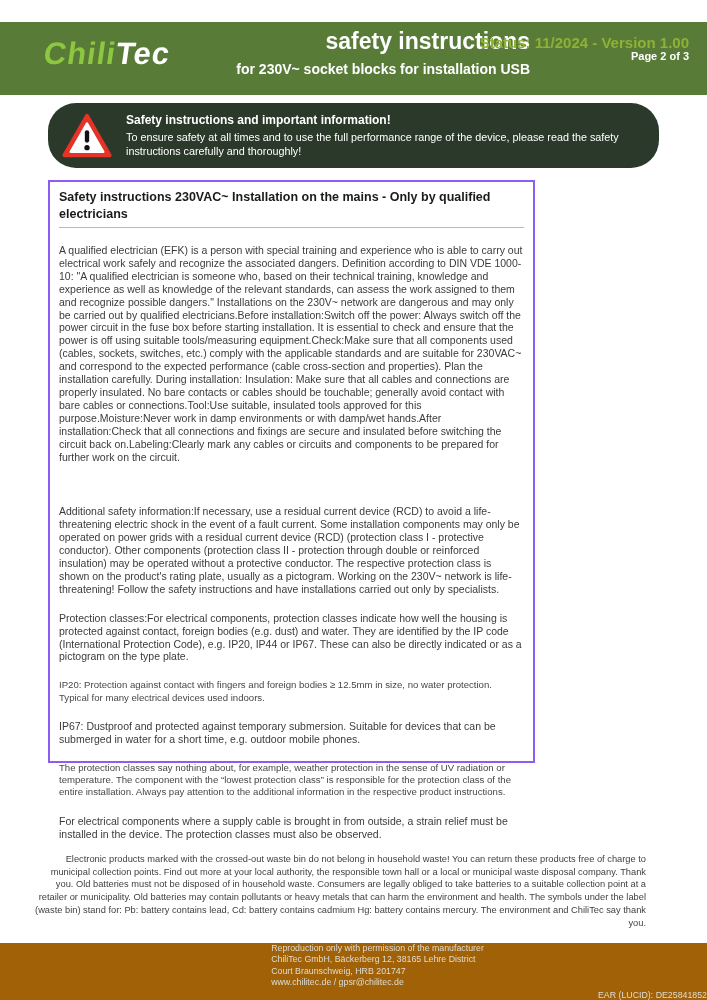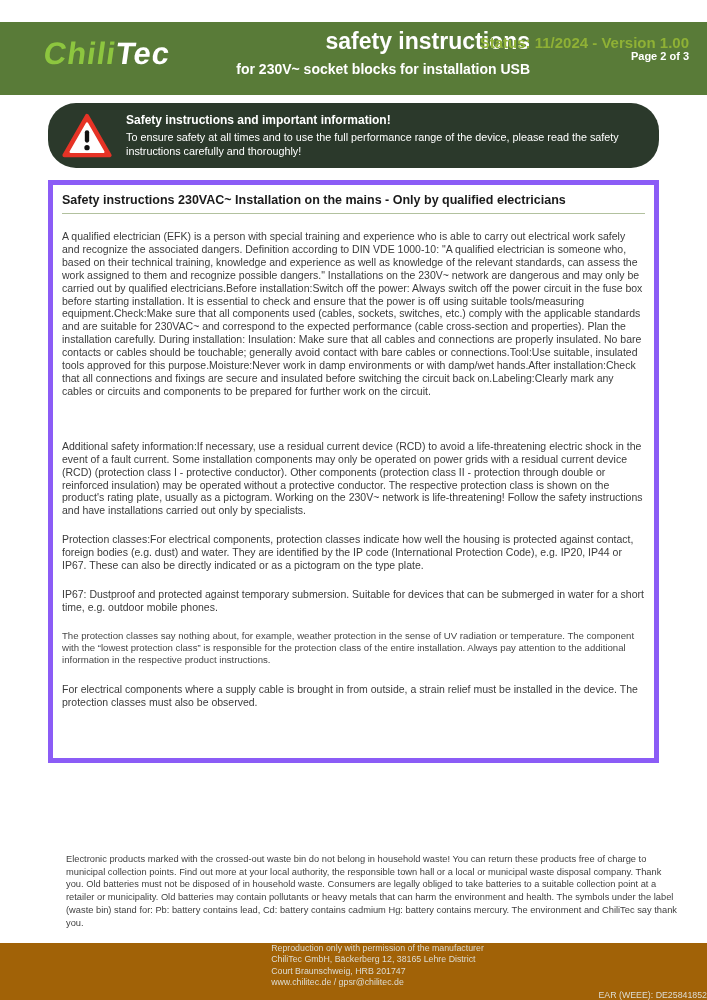--- a/index.html
+++ b/index.html
@@ -21,34 +21,34 @@
 
   
   .warning{position:absolute;left:48px;top:103px;width:611px;height:65px;background:#2b392b;
            display:flex;align-items:center;box-sizing:border-box;padding:0 14px;border-radius:28px;}
   .warn-icon{flex:0 0 auto;width:50px;height:46px;margin-right:14px;}
   .warn-text{color:#ffffff;}
   .warn-title{font-size:12px;font-weight:bold;line-height:15px;margin-bottom:2px;}
   .warn-body{font-size:10.8px;line-height:14px;max-width:520px;}
 
   
-  .content{position:absolute;left:48px;top:180px;width:611px;height:583px;background:#ffffff;
-           border:5px solid #8b5cf6;box-sizing:border-box;padding:7px 9px;color:#3b3b3b;}
+  .content{position:absolute;left:48px;top:180px;width:487px;height:583px;background:#ffffff;
+           border:2px solid #8b5cf6;box-sizing:border-box;padding:7px 9px;color:#3b3b3b;}
   .content h2{margin:0 0 4px 0;font-size:12.5px;line-height:17px;color:#1a1a1a;font-weight:bold;}
   .rule{border-top:1px solid #b2c19e;margin:0 0 7px 0;}
   .content p{margin:16px 0 3px 0;}
   .b{font-size:10.5px;line-height:12.9px;}
   .s{font-size:9.6px;line-height:12.3px;color:#474747;}
   .mb-large{margin-bottom:42px !important;}
   .mb-med{margin-bottom:13px !important;}
   .strain{margin-top:5px !important;font-size:11px;}
 
   
-  .disposal{position:absolute;left:66px;top:853px;width:611px;margin:0;
-            font-size:9.3px;line-height:12.7px;color:#3f3f3f;}
+  .disposal{position:absolute;left:35px;top:853px;width:611px;margin:0;
+            font-size:9.3px;line-height:12.7px;color:#3f3f3f;text-align:right;}
 
   
   .footer{position:absolute;left:0;top:943px;width:707px;height:57px;background:#a16207;
           box-sizing:border-box;display:flex;align-items:center;flex-direction:column;}
   .f-left{margin-left:48px;color:#ddddd5;font-size:8.8px;line-height:11.4px;}
   .f-right{margin-left:auto;text-align:right;color:#ddddd5;font-size:8.8px;line-height:12px;}
   .f-icons{display:flex;align-items:center;margin:0 14px 0 10px;}
   .ce{color:#ffffff;font-size:33px;font-weight:bold;letter-spacing:3px;line-height:1;
       font-family:"DejaVu Sans",sans-serif;margin-right:8px;}
   .weee{width:34px;height:44px;}
@@ -84,36 +84,37 @@
       <div class="warn-body">To ensure safety at all times and to use the full performance range of the device, please read the safety instructions carefully and thoroughly!</div>
     </div>
   </div>
 
   <div class="content">
     <h2>Safety instructions 230VAC~ Installation on the mains - Only by qualified electricians</h2>
     <div class="rule"></div>
     <p class="b mb-large">A qualified electrician (EFK) is a person with special training and experience who is able to carry out electrical work safely and recognize the associated dangers. Definition according to DIN VDE 1000-10: "A qualified electrician is someone who, based on their technical training, knowledge and experience as well as knowledge of the relevant standards, can assess the work assigned to them and recognize possible dangers." Installations on the 230V~ network are dangerous and may only be carried out by qualified electricians.Before installation:Switch off the power: Always switch off the power circuit in the fuse box before starting installation. It is essential to check and ensure that the power is off using suitable tools/measuring equipment.Check:Make sure that all components used (cables, sockets, switches, etc.) comply with the applicable standards and are suitable for 230VAC~ and correspond to the expected performance (cable cross-section and properties). Plan the installation carefully. During installation: Insulation: Make sure that all cables and connections are properly insulated. No bare contacts or cables should be touchable; generally avoid contact with bare cables or connections.Tool:Use suitable, insulated tools approved for this purpose.Moisture:Never work in damp environments or with damp/wet hands.After installation:Check that all connections and fixings are secure and insulated before switching the circuit back on.Labeling:Clearly mark any cables or circuits and components to be prepared for further work on the circuit.</p>
     <p class="b mb-med">Additional safety information:If necessary, use a residual current device (RCD) to avoid a life-threatening electric shock in the event of a fault current. Some installation components may only be operated on power grids with a residual current device (RCD) (protection class I - protective conductor). Other components (protection class II - protection through double or reinforced insulation) may be operated without a protective conductor. The respective protection class is shown on the product's rating plate, usually as a pictogram. Working on the 230V~ network is life-threatening! Follow the safety instructions and have installations carried out only by specialists.</p>
     <p class="b">Protection classes:For electrical components, protection classes indicate how well the housing is protected against contact, foreign bodies (e.g. dust) and water. They are identified by the IP code (International Protection Code), e.g. IP20, IP44 or IP67. These can also be directly indicated or as a pictogram on the type plate.</p>
+    <p class="s">IP20: Protection against contact with fingers and foreign bodies ≥ 12.5mm in size, no water protection. Typical for many electrical devices used indoors.</p>
     <p class="b">IP67: Dustproof and protected against temporary submersion. Suitable for devices that can be submerged in water for a short time, e.g. outdoor mobile phones.</p>
     <p class="s">The protection classes say nothing about, for example, weather protection in the sense of UV radiation or temperature. The component with the “lowest protection class” is responsible for the protection class of the entire installation. Always pay attention to the additional information in the respective product instructions.</p>
     <p class="b">For electrical components where a supply cable is brought in from outside, a strain relief must be installed in the device. The protection classes must also be observed.</p>
   </div>
 
   <p class="disposal">Electronic products marked with the crossed-out waste bin do not belong in household waste! You can return these products free of charge to municipal collection points. Find out more at your local authority, the responsible town hall or a local or municipal waste disposal company. Thank you. Old batteries must not be disposed of in household waste. Consumers are legally obliged to take batteries to a suitable collection point at a retailer or municipality. Old batteries may contain pollutants or heavy metals that can harm the environment and health. The symbols under the label (waste bin) stand for: Pb: battery contains lead, Cd: battery contains cadmium Hg: battery contains mercury. The environment and ChiliTec say thank you.</p>
 
   <div class="footer">
     <div class="f-left">
       <div>Reproduction only with permission of the manufacturer</div>
       <div>ChiliTec GmbH, Bäckerberg 12, 38165 Lehre District</div>
       <div>Court Braunschweig, HRB 201747</div>
       <div>www.chilitec.de / gpsr@chilitec.de</div>
     </div>
     <div class="f-right">
-      <div>EAR (WEEE): DE25841852</div>
+      <div>EAR (LUCID): DE25841852</div>
       <div>LUCID VerpackG: DE5562476395648</div>
       <div>GRS (UBA Register) No.: 38475964</div>
     </div>
     <div class="f-icons">
       <span class="ce">CE</span>
       <svg class="weee" viewBox="0 0 34 44">
         <g stroke="#ffffff" stroke-width="1.6" fill="none">
           <path d="M7 12 L27 12 L25 32 L9 32 Z"></path>
           <line x1="4" y1="12" x2="30" y2="12"></line>
           <path d="M13 12 L13 8 L21 8 L21 12"></path>

